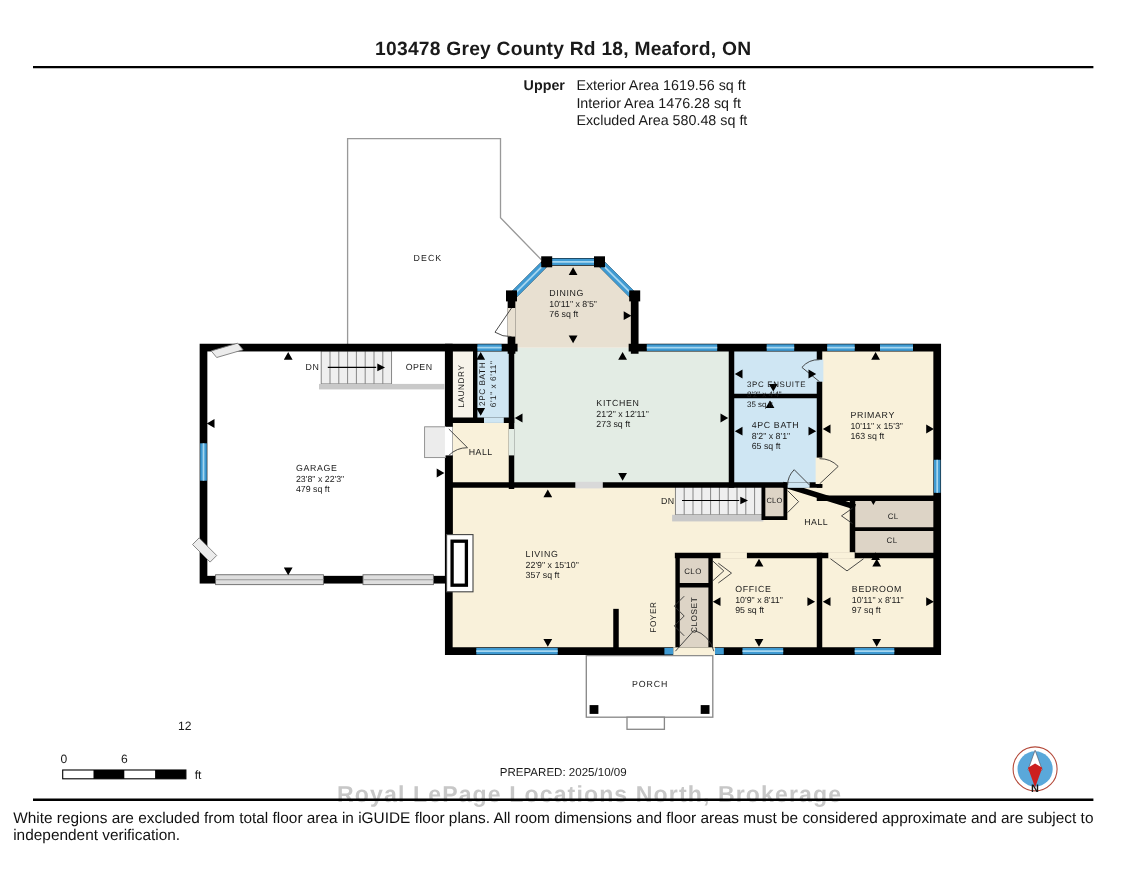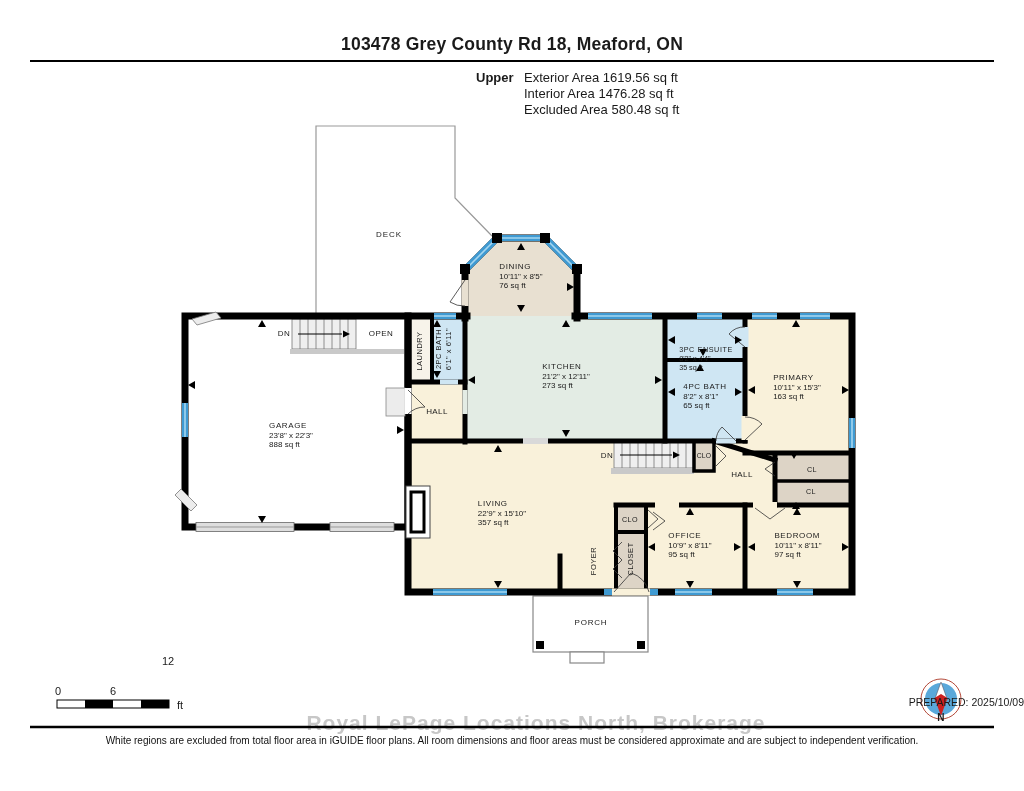--- a/index.html
+++ b/index.html
@@ -19,22 +19,22 @@
         font-size:8px;line-height:9.5px;white-space:nowrap;}
   .room .nm{letter-spacing:.6px;}
   .rot{position:absolute;transform:translate(-50%,-50%) rotate(-90deg);
        font-size:7.5px;letter-spacing:.5px;white-space:nowrap;text-align:center;line-height:9.5px;}
   .tiny{font-size:6.8px;letter-spacing:.2px;}
   .small{font-size:7.2px;}
   #title{position:absolute;left:0;right:0;top:34px;text-align:center;
          font-size:17.5px;font-weight:bold;letter-spacing:.2px;}
   .hdr{position:absolute;font-size:13px;}
   .bold{font-weight:bold;}
-  #prepared{position:absolute;left:0;right:0;top:696px;text-align:right;font-size:10.5px;}
-  #disclaimer{position:absolute;left:0;right:0;top:735px;text-align:center;font-size:10px;color:#111;}
+  #prepared{position:absolute;left:0;right:0;top:696px;text-align:center;font-size:10.5px;}
+  #disclaimer{position:absolute;left:0;right:0;top:735px;font-size:14px;color:#111;padding-left:12px;}
   .scale-num{position:absolute;font-size:11px;transform:translateX(-50%);}
 </style>
 </head>
 <body>
 
 <div id="page">
 
   <div id="watermark">Royal LePage Locations North, Brokerage</div>
 
   <svg class="plan" width="1024" height="791" viewBox="0 0 1024 791">
@@ -227,21 +227,21 @@
 
     <div class="room" style="left:566px;top:362px">
       <div class="nm">KITCHEN</div>
       <div>21'2" x 12'11"</div>
       <div>273 sq ft</div>
     </div>
 
     <div class="room" style="left:291px;top:421px">
       <div class="nm">GARAGE</div>
       <div>23'8" x 22'3"</div>
-      <div>888 sq ft</div>
+      <div>479 sq ft</div>
     </div>
 
     <div class="room" style="left:502px;top:499px">
       <div class="nm">LIVING</div>
       <div>22'9" x 15'10"</div>
       <div>357 sq ft</div>
     </div>
 
     <div class="room" style="left:797px;top:373px">
       <div class="nm">PRIMARY</div>

